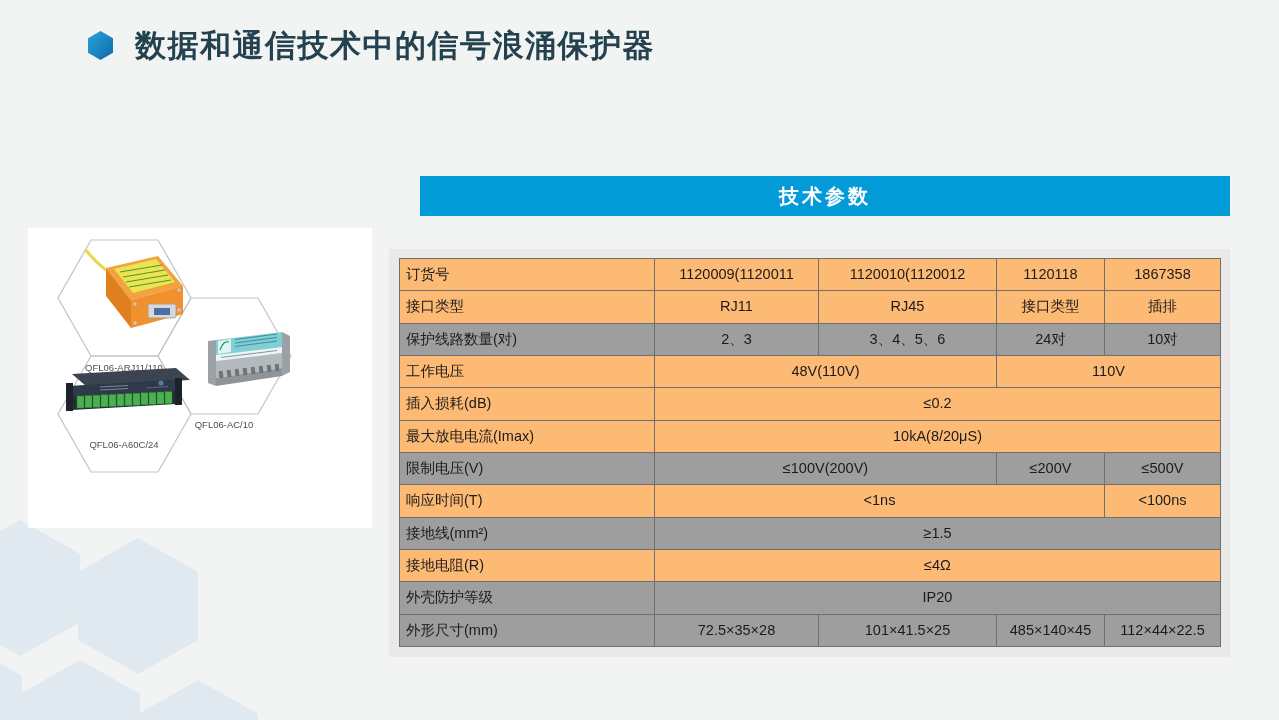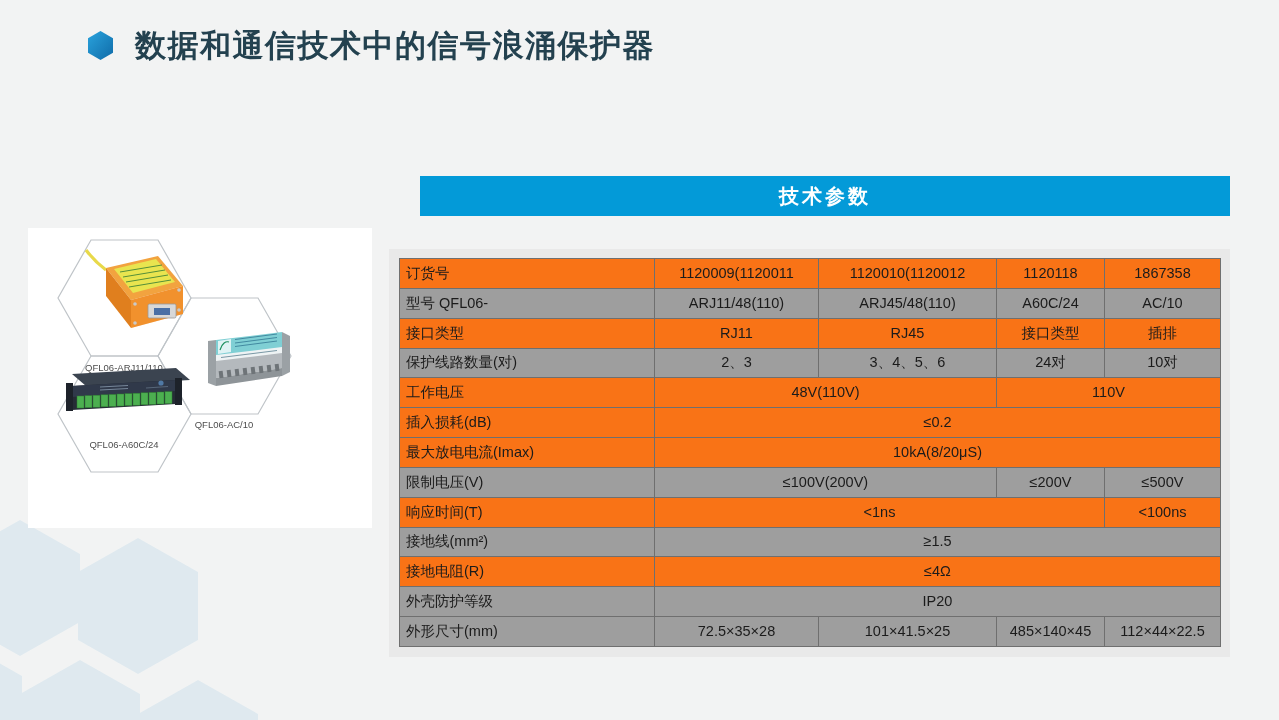--- a/index.html
+++ b/index.html
@@ -115,21 +115,21 @@
     white-space: nowrap;
   }
   td.lab {
     text-align: left;
     padding-left: 7px;
   }
   td.val {
     text-align: center;
   }
   tr.shade td { background: #9e9e9e; }
-  tr.plain td { background: #f97316; }
+  tr.plain td { background: #fdba74; }
   td.num { font-size: 14px; }
   .col-lab { width: 255px; }
   .col-a   { width: 164px; }
   .col-b   { width: 178px; }
   .col-c   { width: 108px; }
   .col-d   { width: 116px; }
 </style>
 </head>
 <body>
 
@@ -292,27 +292,20 @@
           <col class="col-d">
       </colgroup>
       <tbody id="spec-body">
           <tr class="plain">
             <td class="lab">订货号</td>
             <td class="val num">1120009(1120011</td>
             <td class="val num">1120010(1120012</td>
             <td class="val num">1120118</td>
             <td class="val num">1867358</td>
           </tr>
-          <tr class="shade">
-            <td class="lab">型号   QFL06-</td>
-            <td class="val">ARJ11/48(110)</td>
-            <td class="val">ARJ45/48(110)</td>
-            <td class="val">A60C/24</td>
-            <td class="val">AC/10</td>
-          </tr>
           <tr class="plain">
             <td class="lab">接口类型</td>
             <td class="val">RJ11</td>
             <td class="val">RJ45</td>
             <td class="val">接口类型</td>
             <td class="val">插排</td>
           </tr>
           <tr class="shade">
             <td class="lab">保护线路数量(对)</td>
             <td class="val">2、3</td>

